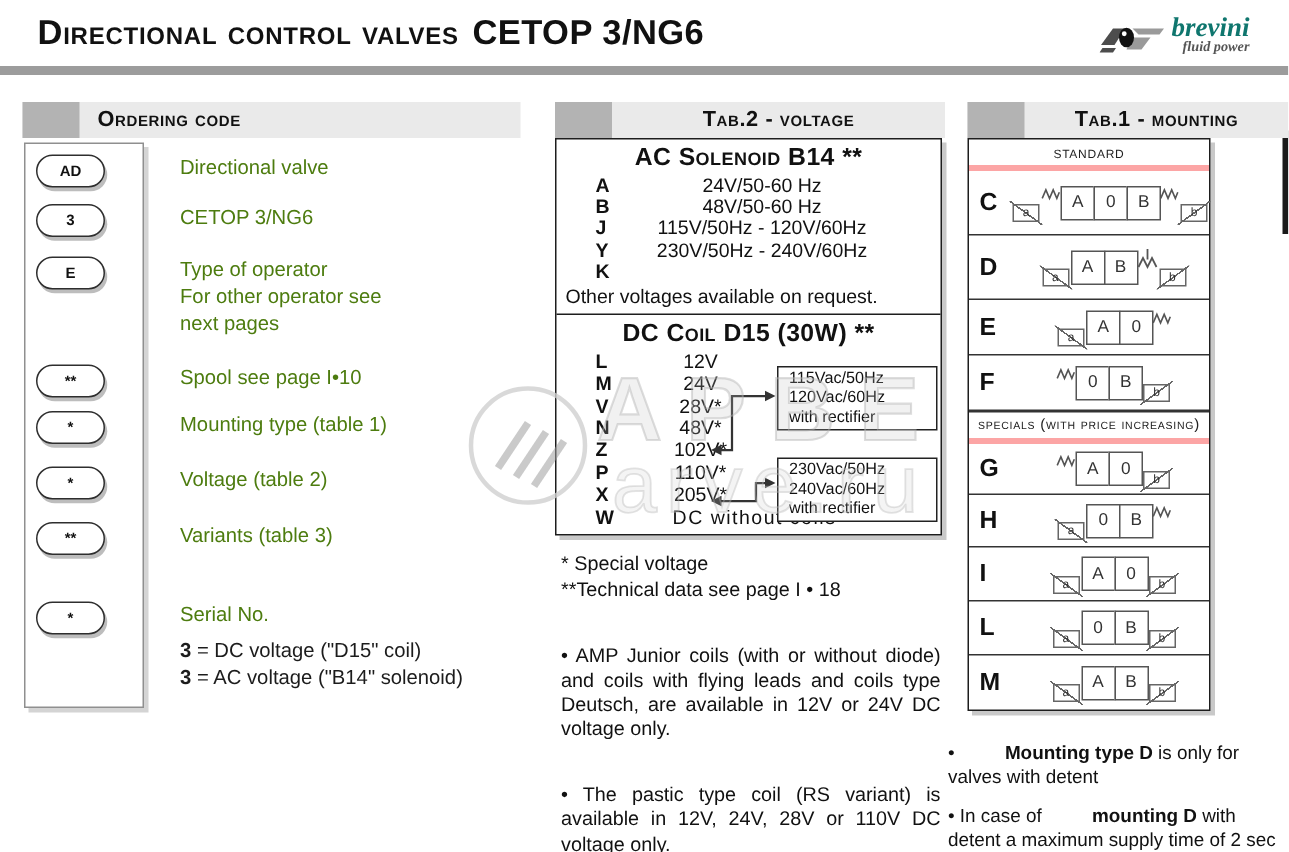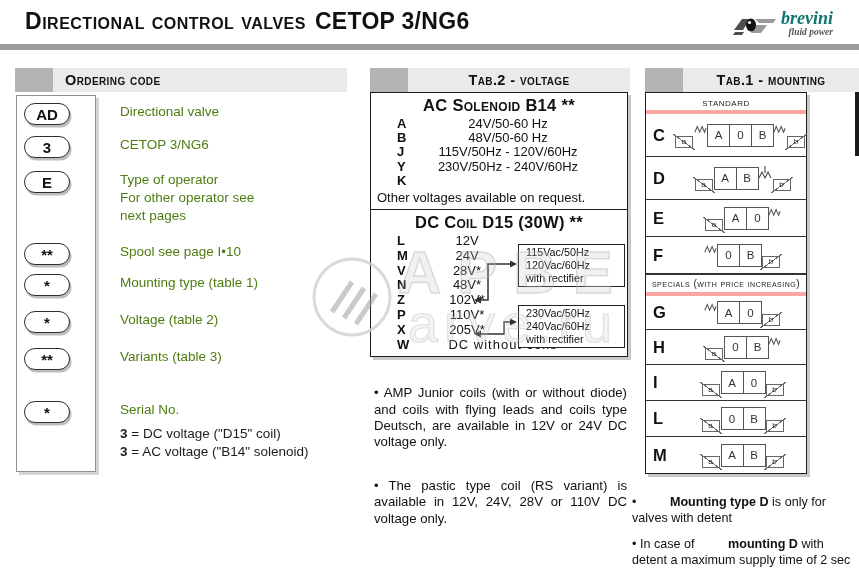--- a/index.html
+++ b/index.html
@@ -25,21 +25,21 @@
   .band-title{flex:1;font-variant:small-caps;text-transform:lowercase;font-weight:bold;font-size:14.5px;letter-spacing:.4px;color:#111;padding-left:12px;}
   .band-title.center{text-align:center;padding-left:0;}
   .band-title::first-letter{text-transform:uppercase;}
 
   
   .panel-left{position:absolute;left:15px;top:68px;width:332px;}
   .order-box{position:absolute;left:1px;top:27px;width:78px;height:375px;background:#fff;
              border:1px solid #8f8f8f;box-shadow:3px 3px 0 #d4d4d4;}
   .pill{position:absolute;left:7px;width:44px;height:20px;border:1.6px solid #2e2e2e;border-radius:11px;
         background:#fff;box-shadow:1.5px 2.5px 0 #bdbdbd;display:flex;align-items:center;justify-content:center;
-        font-weight:bold;font-size:15px;}
+        font-weight:bold;font-size:10px;}
   .order-desc{position:absolute;left:89px;top:27px;width:242px;}
   .dline{position:absolute;left:16px;font-size:13.5px;color:#4d7c0f;white-space:nowrap;}
   .dnote{position:absolute;left:16px;font-size:13.5px;color:#1c1c1c;white-space:nowrap;}
   .dnote b{font-weight:bold;}
 
   
   .panel-mid{position:absolute;left:370px;top:68px;width:260px;}
   .vbox{position:relative;margin-top:0;width:256px;background:#fff;border:1.6px solid #1d1d1d;
         box-shadow:3px 3px 0 #c9c9c9;}
   .ac-title,.dc-title{font-variant:small-caps;text-transform:none;font-weight:bold;font-size:16.5px;
@@ -234,20 +234,24 @@
       <svg class="arrows" width="48" height="100" viewBox="0 0 48 100">
         <polyline points="6,47 17,47 17,11 42,11" fill="none" stroke="#333" stroke-width="1.5"></polyline>
         <polygon points="3,47 10,43.5 10,50.5" fill="#333"></polygon>
         <polygon points="46,11 39,7.5 39,14.5" fill="#333"></polygon>
         <polyline points="6,81 33,81 33,69 42,69" fill="none" stroke="#333" stroke-width="1.5"></polyline>
         <polygon points="3,81 10,77.5 10,84.5" fill="#333"></polygon>
         <polygon points="46,69 39,65.5 39,72.5" fill="#333"></polygon>
       </svg>
     </div>
 
+    <div class="vfootnotes">
+      <div>* Special voltage</div>
+      <div>**Technical data see page I • 18</div>
+    </div>
     <p class="bullet">• AMP Junior coils (with or without diode) and coils with flying leads and coils type Deutsch, are available in 12V or 24V DC voltage only.</p>
     <p class="bullet">• The pastic type coil (RS variant) is available in 12V, 24V, 28V or 110V DC voltage only.</p>
   </div>
 
   <div class="panel-right">
     <div class="band">
       <div class="band-sq"></div>
       <div class="band-title center">Tab.1 - Mounting</div>
     </div>
 

